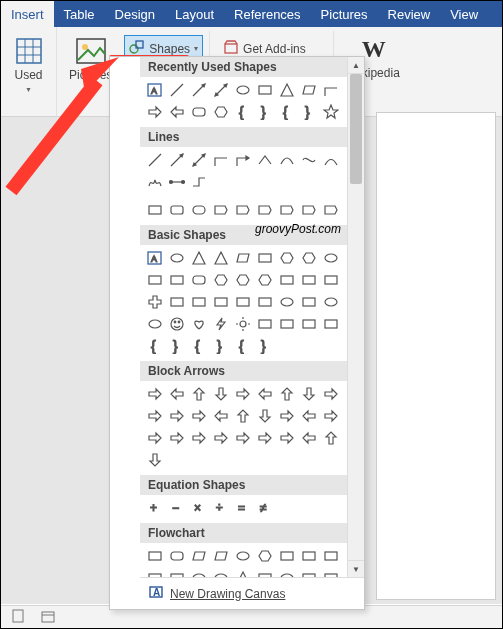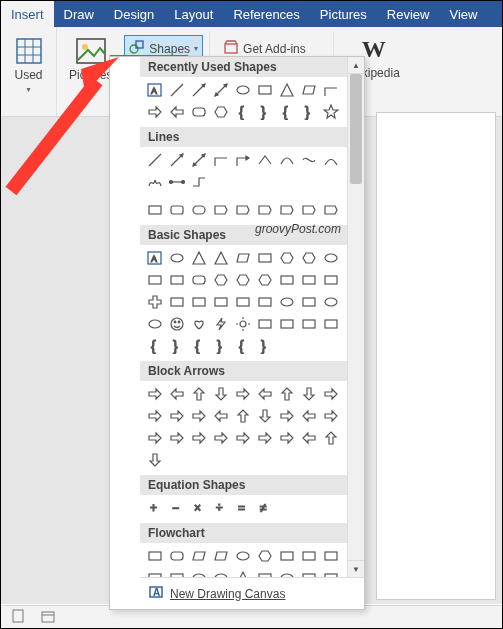--- a/index.html
+++ b/index.html
@@ -179,33 +179,33 @@
     background:#F3F3F3;
     border-top:1px solid #d4d4d4;
     display:flex;
     align-items:center;
     gap:16px;
     padding: 0 10px;
     color:#666;
   }
   .watermark {
     position:absolute;
-    color:#404040;
+    color:#000000;
     font-size:12px;
     font-style:italic;
     z-index:60;
     pointer-events:none;
   }
 </style>
 </head>
 <body>
 
 <div class="ribbon-tabs">
   <div class="ribbon-tab active">Insert</div>
-  <div class="ribbon-tab">Draw</div>
+  <div class="ribbon-tab">Table</div>
   <div class="ribbon-tab">Design</div>
   <div class="ribbon-tab">Layout</div>
   <div class="ribbon-tab">References</div>
   <div class="ribbon-tab">Pictures</div>
   <div class="ribbon-tab">Review</div>
   <div class="ribbon-tab">View</div>
 </div>
 
 <div class="ribbon-bar">
   <div class="ribbon-group" style="width:56px">

